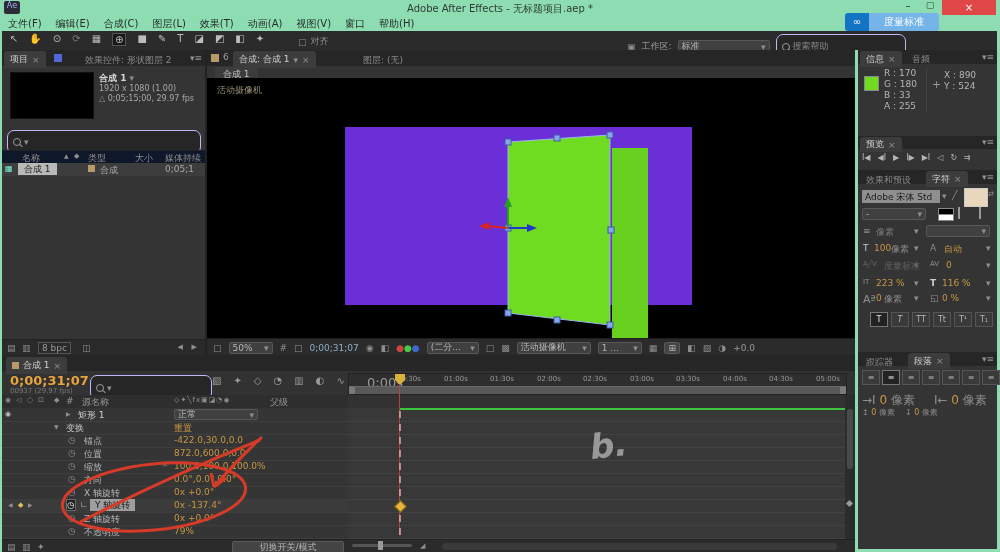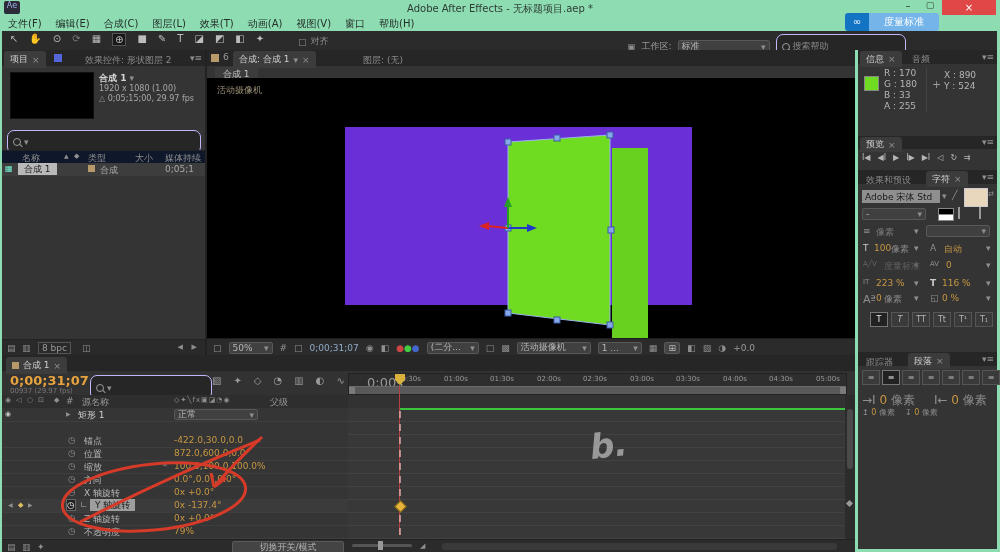--- a/index.html
+++ b/index.html
@@ -436,20 +436,25 @@
       <div class="t row-sep" style="left:0;top:0;width:346px;height:13px">
         <span class="ic t" style="left:3px;top:2px;font-size:7px;color:#c5c5c5">◉</span>
         <span class="ic t" style="left:64px;top:2px;font-size:6px">▶</span>
         <span class="t" style="left:76px;top:1px;color:#d0d0d0">矩形 1</span>
         <span class="dd t" style="left:172px;top:1px;width:84px;height:11px">
           <span>正常</span>
           <span class="ic">▾</span>
         </span>
       </div>
 
+      <div class="t row-sep" style="left:0;top:13px;width:346px;height:13px">
+        <span class="ic t" style="left:52px;top:2px;font-size:6px">▼</span>
+        <span class="t" style="left:64px;top:1px;color:#c8c8c8">变换</span>
+        <span class="val t" style="left:172px;top:1px">重置</span>
+      </div>
 
       <div class="t row-sep" style="left:0;top:26px;width:346px;height:13px">
         <span class="sw t" style="left:66px;top:1px">◷</span>
         <span class="t" style="left:82px;top:1px;color:#b8b8b8">锚点</span>
         <span class="val t" style="left:172px;top:1px">-422.0,30.0,0.0</span>
       </div>
       <div class="t row-sep" style="left:0;top:39px;width:346px;height:13px">
         <span class="sw t" style="left:66px;top:1px">◷</span>
         <span class="t" style="left:82px;top:1px;color:#b8b8b8">位置</span>
         <span class="val t" style="left:172px;top:1px">872.0,600.0,0.0</span>

